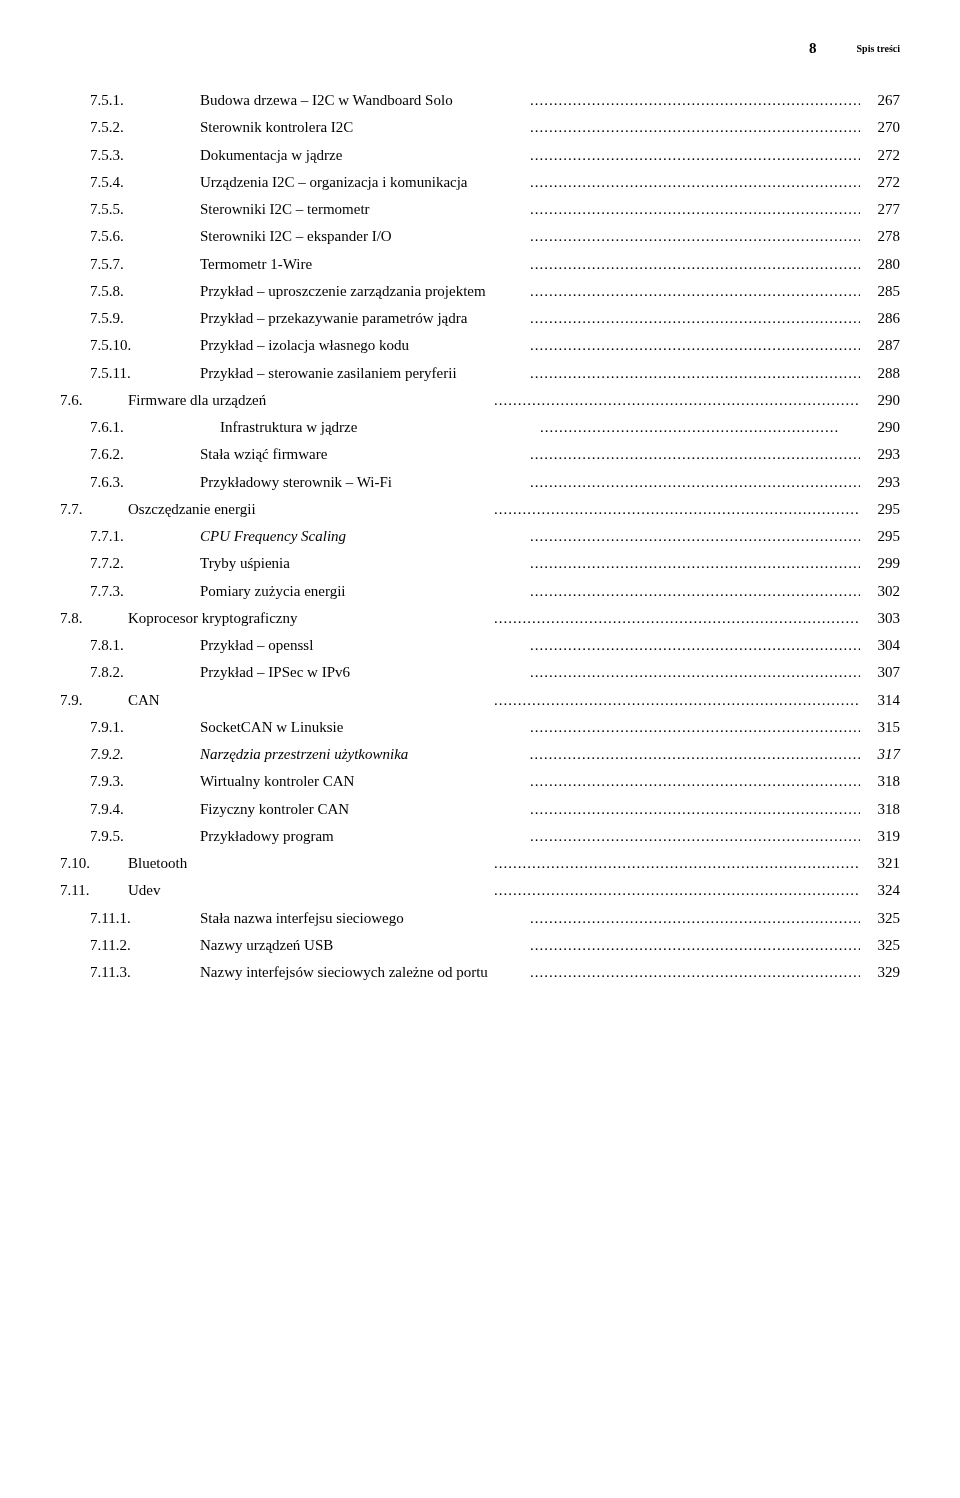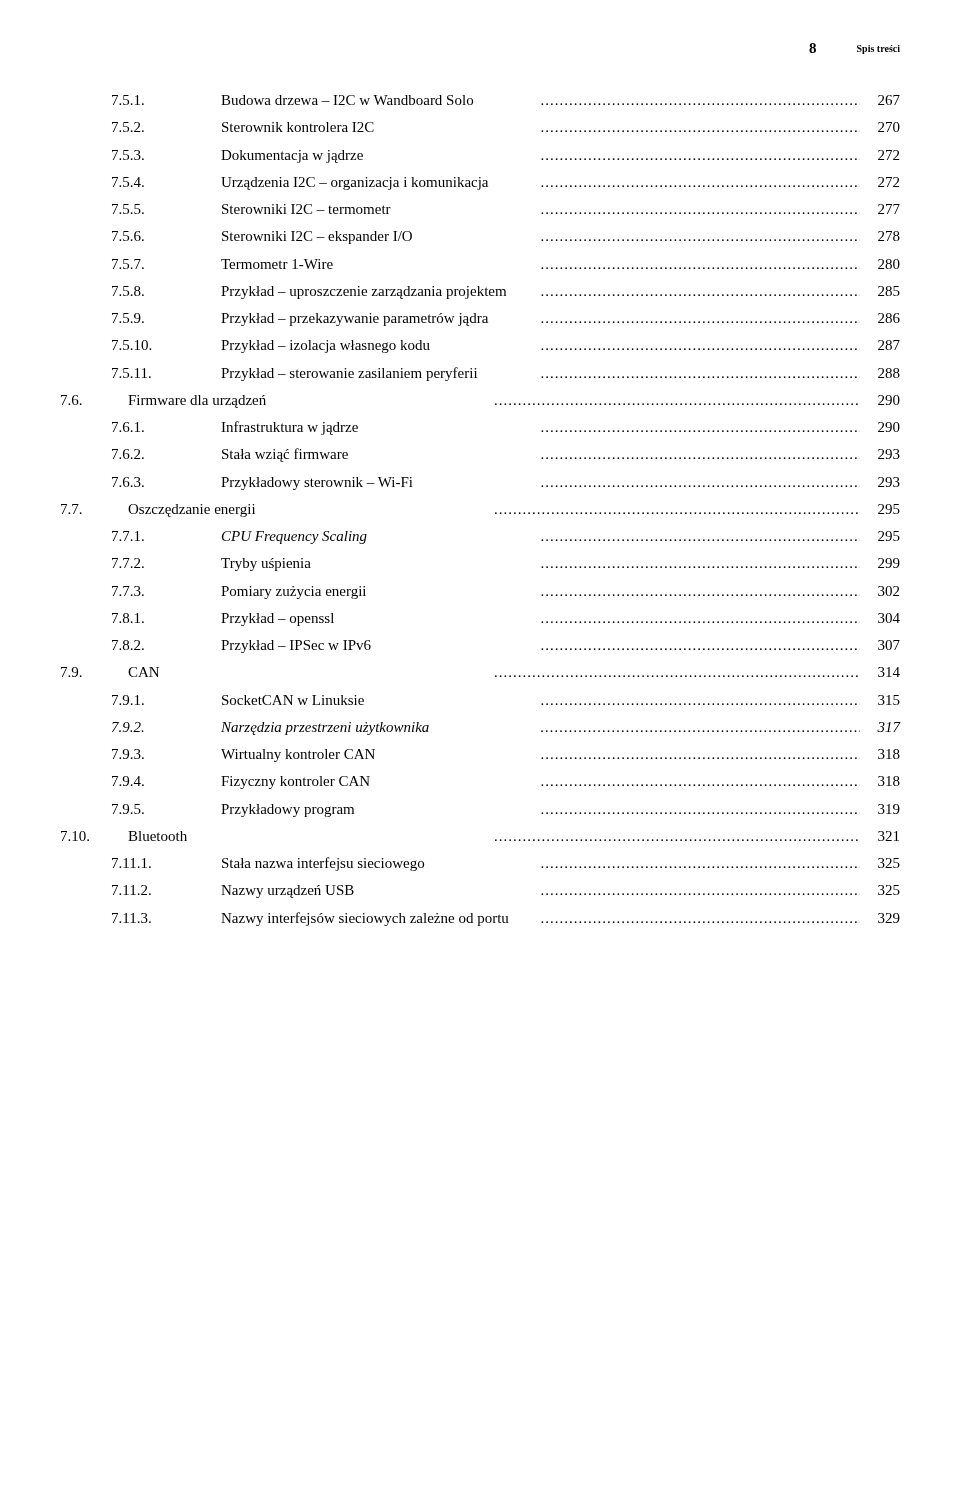--- a/index.html
+++ b/index.html
@@ -53,21 +53,20 @@
     .toc-number {
       min-width: 68px;
       font-size: 15px;
       flex-shrink: 0;
     }
 
     .toc-number-sub2 {
       min-width: 110px;
       font-size: 15px;
       flex-shrink: 0;
-      margin-left: 21px;
     }
 
     .toc-label {
       font-size: 15px;
       flex: 1;
     }
 
     .toc-label-italic {
       font-size: 15px;
       flex: 1;
@@ -170,21 +169,21 @@
         <span class="toc-label">Przykład – sterowanie zasilaniem peryferii</span>
         <span class="toc-dots"></span>
         <span class="toc-page">288</span>
       </div>
       <div class="toc-entry">
         <span class="toc-number">7.6.</span>
         <span class="toc-label">Firmware dla urządzeń</span>
         <span class="toc-dots"></span>
         <span class="toc-page">290</span>
       </div>
-      <div class="toc-entry" style="padding-left: 30px;">
+      <div class="toc-entry" style="padding-left: 30px; gap: 20px;">
         <span class="toc-number-sub2">7.6.1.</span>
         <span class="toc-label">Infrastruktura w jądrze</span>
         <span class="toc-dots"></span>
         <span class="toc-page">290</span>
       </div>
       <div class="toc-entry" style="padding-left: 30px;">
         <span class="toc-number-sub2">7.6.2.</span>
         <span class="toc-label">Stała wziąć firmware</span>
         <span class="toc-dots"></span>
         <span class="toc-page">293</span>
@@ -211,20 +210,26 @@
         <span class="toc-number-sub2">7.7.2.</span>
         <span class="toc-label">Tryby uśpienia</span>
         <span class="toc-dots"></span>
         <span class="toc-page">299</span>
       </div>
       <div class="toc-entry" style="padding-left: 30px;">
         <span class="toc-number-sub2">7.7.3.</span>
         <span class="toc-label">Pomiary zużycia energii</span>
         <span class="toc-dots"></span>
         <span class="toc-page">302</span>
+      </div>
+      <div class="toc-entry">
+        <span class="toc-number">7.8.</span>
+        <span class="toc-label">Koprocesor kryptograficzny</span>
+        <span class="toc-dots"></span>
+        <span class="toc-page">303</span>
       </div>
       <div class="toc-entry" style="padding-left: 30px;">
         <span class="toc-number-sub2">7.8.1.</span>
         <span class="toc-label">Przykład – openssl</span>
         <span class="toc-dots"></span>
         <span class="toc-page">304</span>
       </div>
       <div class="toc-entry" style="padding-left: 30px;">
         <span class="toc-number-sub2">7.8.2.</span>
         <span class="toc-label">Przykład – IPSec w IPv6</span>
@@ -266,20 +271,26 @@
         <span class="toc-label">Przykładowy program</span>
         <span class="toc-dots"></span>
         <span class="toc-page">319</span>
       </div>
       <div class="toc-entry">
         <span class="toc-number">7.10.</span>
         <span class="toc-label">Bluetooth</span>
         <span class="toc-dots"></span>
         <span class="toc-page">321</span>
       </div>
+      <div class="toc-entry">
+        <span class="toc-number">7.11.</span>
+        <span class="toc-label">Udev</span>
+        <span class="toc-dots"></span>
+        <span class="toc-page">324</span>
+      </div>
       <div class="toc-entry" style="padding-left: 30px;">
         <span class="toc-number-sub2">7.11.1.</span>
         <span class="toc-label">Stała nazwa interfejsu sieciowego</span>
         <span class="toc-dots"></span>
         <span class="toc-page">325</span>
       </div>
       <div class="toc-entry" style="padding-left: 30px;">
         <span class="toc-number-sub2">7.11.2.</span>
         <span class="toc-label">Nazwy urządzeń USB</span>
         <span class="toc-dots"></span>

